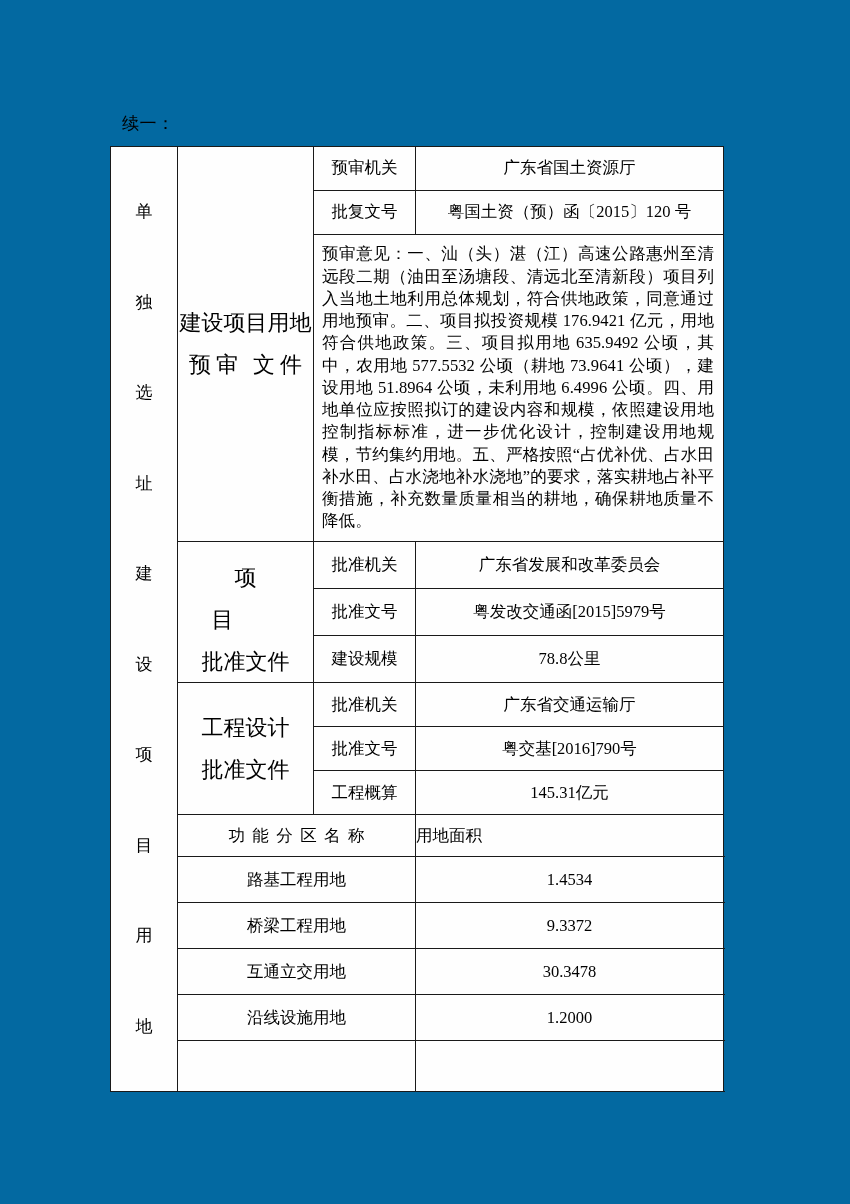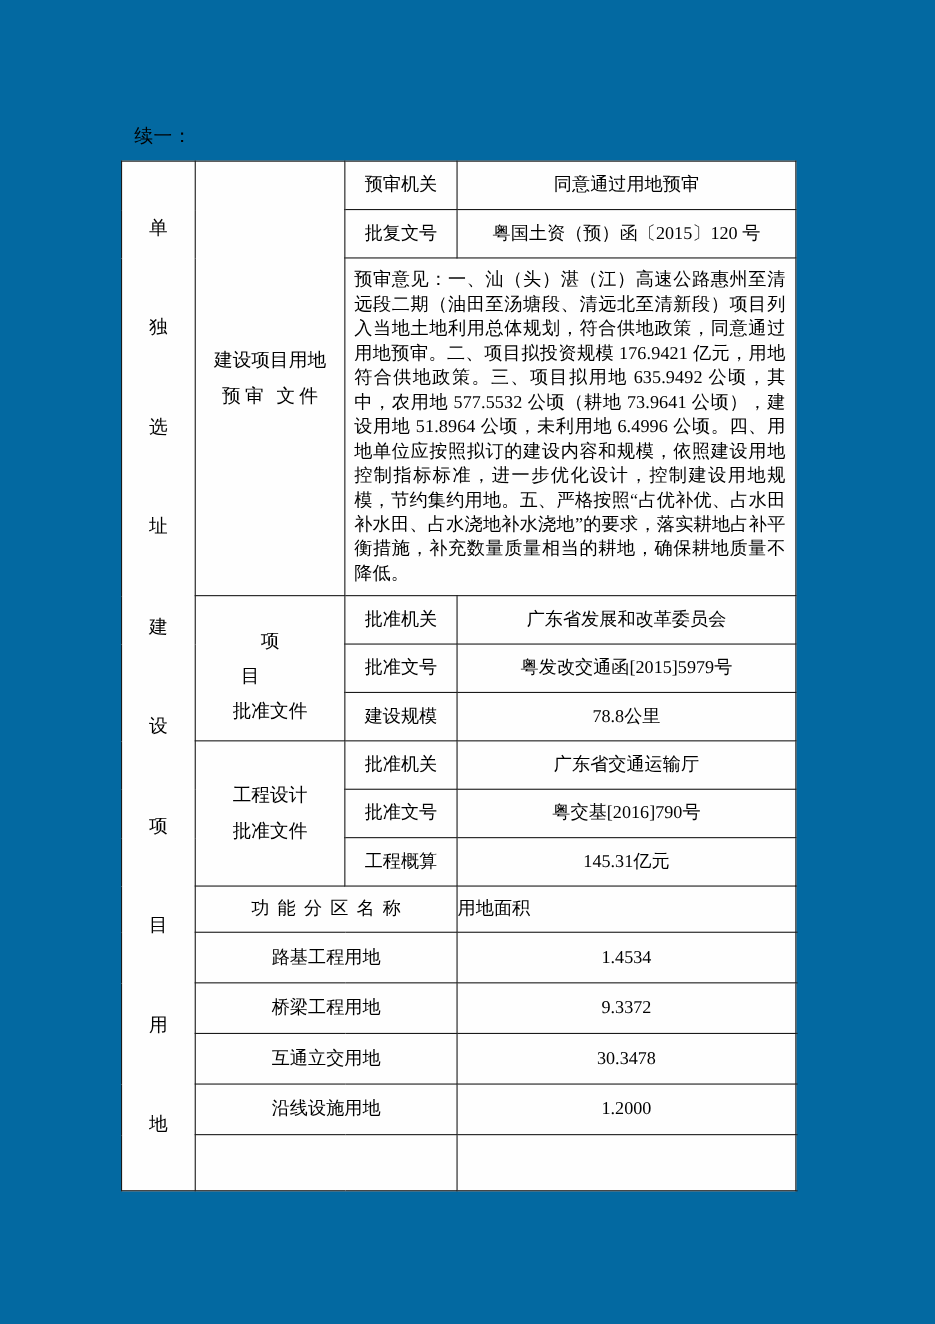--- a/index.html
+++ b/index.html
@@ -76,21 +76,21 @@
     line-height: 1;
   }
 
   .lblcol {
     width: 136px;
     text-align: center;
   }
   .lbl-line {
     display: block;
     line-height: 1.9;
-    font-size: 17px;
+    font-size: 22px;
   }
   .spread-wide {
     letter-spacing: 2.1em;
     text-indent: 2.1em;
     margin-top: 15px;
   }
   .spread-sm {
     letter-spacing: 0.22em;
     text-indent: 0.22em;
     text-align: center;
@@ -172,21 +172,21 @@
               <span>地</span>
             </div>
           </td>
 
           <td class="lblcol" rowspan="3">
             <span class="lbl-line">建设项目用地</span>
             <span class="lbl-line spread-sm">预审  文件</span>
           </td>
 
           <td class="keycol">预审机关</td>
-          <td class="valcol" style="height:43px">同意通过用地预审</td>
+          <td class="valcol" style="height:43px">广东省国土资源厅</td>
         </tr>
 
         <tr>
           <td class="keycol">批复文号</td>
           <td class="valcol" style="height:43px">粤国土资（预）函〔2015〕120 号</td>
         </tr>
 
         <tr>
           <td class="para" colspan="2" style="height:292px">预审意见：一、汕（头）湛（江）高速公路惠州至清远段二期（油田至汤塘段、清远北至清新段）项目列入当地土地利用总体规划，符合供地政策，同意通过用地预审。二、项目拟投资规模 176.9421 亿元，用地符合供地政策。三、项目拟用地 635.9492 公顷，其中，农用地 577.5532 公顷（耕地 73.9641 公顷），建设用地 51.8964 公顷，未利用地 6.4996 公顷。四、用地单位应按照拟订的建设内容和规模，依照建设用地控制指标标准，进一步优化设计，控制建设用地规模，节约集约用地。五、严格按照“占优补优、占水田补水田、占水浇地补水浇地”的要求，落实耕地占补平衡措施，补充数量质量相当的耕地，确保耕地质量不降低。</td>
         </tr>

